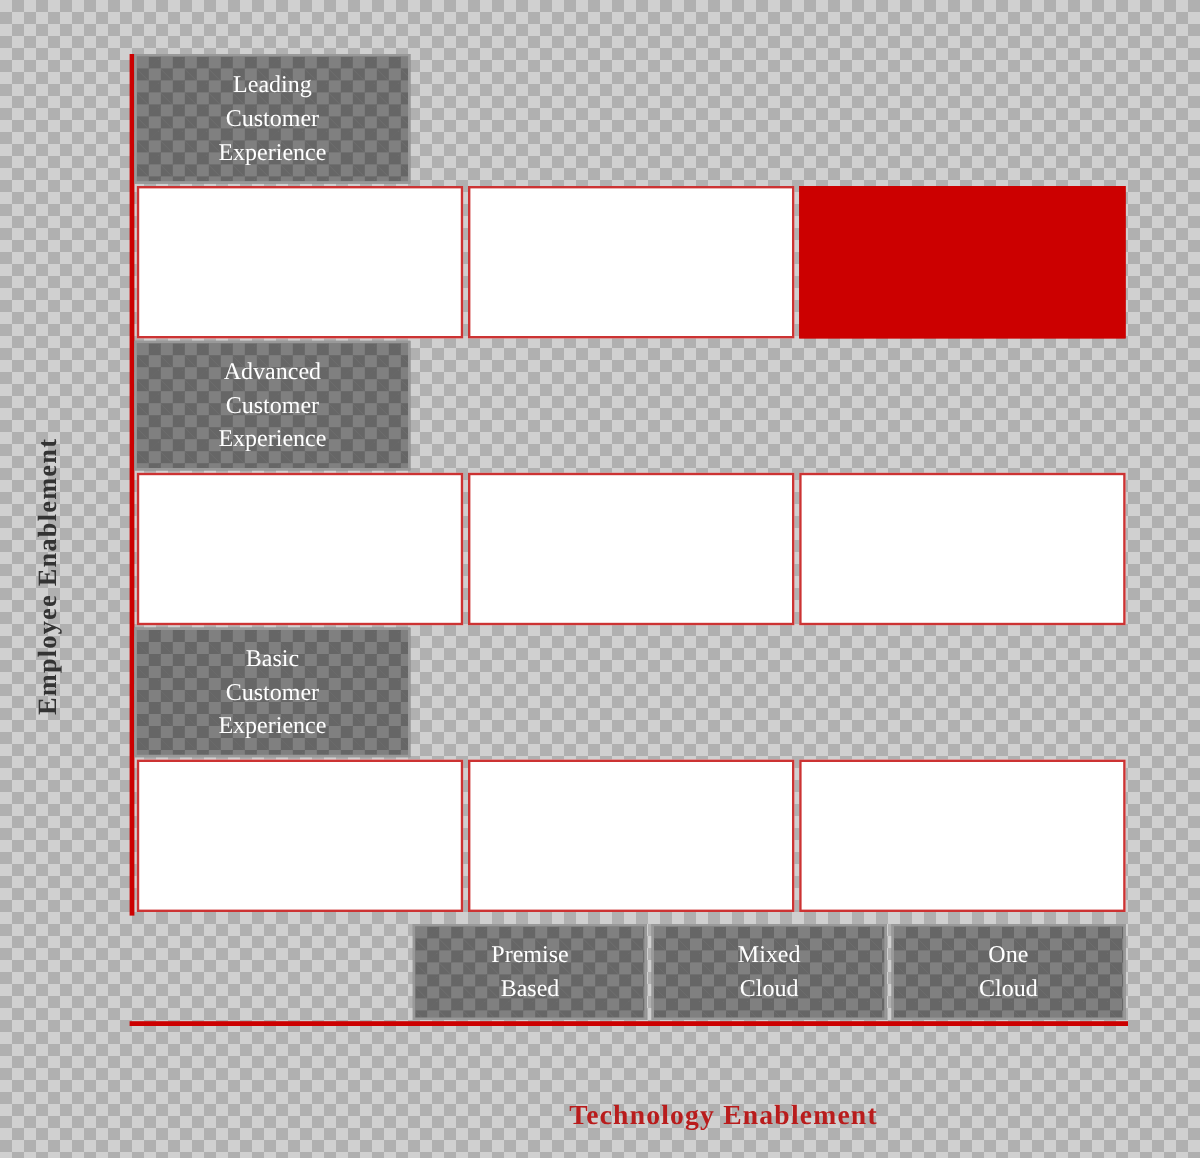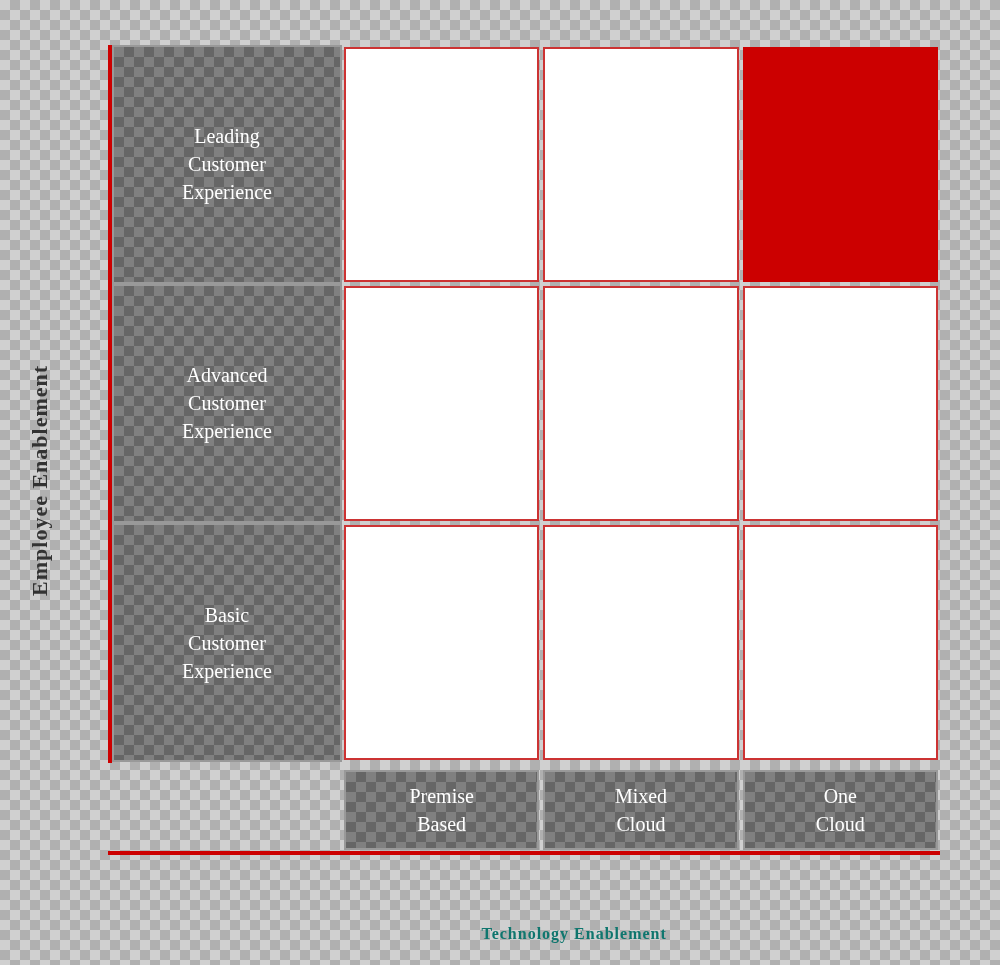--- a/index.html
+++ b/index.html
@@ -42,23 +42,23 @@
       white-space: nowrap;
       letter-spacing: 1px;
     }
 
     
     .x-axis-label {
       position: absolute;
       bottom: 0px;
       left: 50%;
       transform: translateX(-10%);
-      font-size: 16px;
+      font-size: 23px;
       font-weight: bold;
-      color: #0f766e;
+      color: #b91c1c;
       white-space: nowrap;
       letter-spacing: 1px;
     }
 
     
     .red-line-vertical {
       position: absolute;
       left: 68px;
       top: 22px;
       width: 4px;
@@ -83,21 +83,21 @@
       left: 72px;
       width: 828px;
       height: 810px;
       display: flex;
       flex-direction: column;
     }
 
     
     .grid-row {
       display: flex;
-      flex-direction: row;
+      flex-direction: column;
       flex: 1;
     }
 
     
     .row-label {
       width: 230px;
       display: flex;
       align-items: center;
       justify-content: center;
       background: #808080;

